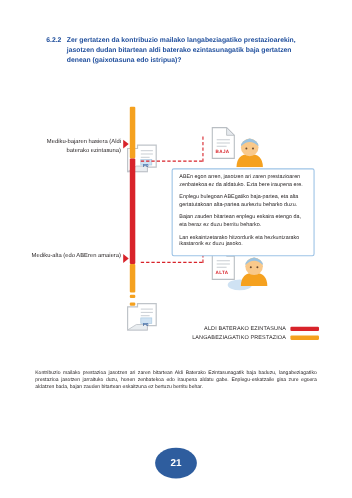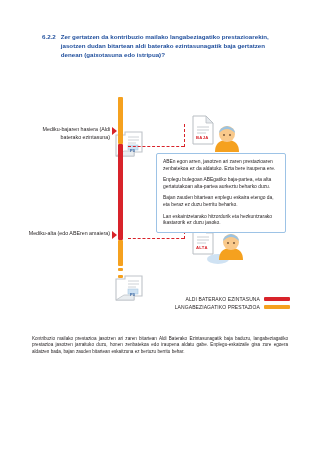--- a/index.html
+++ b/index.html
@@ -215,14 +215,15 @@
       <span class="swatch sw-red"></span>
     </div>
     <div class="legend-row">
       <span class="legend-txt">LANGABEZIAGATIKO PRESTAZIOA</span>
       <span class="swatch sw-orange"></span>
     </div>
   </div>
 
   <div class="note">Kontribuzio mailako prestazioa jasotzen ari zaren bitartean Aldi Baterako Ezintasunagatik baja baduzu, langabeziagatiko prestazioa jasotzen jarraituko duzu, honen zenbatekoa edo iraupena aldatu gabe. Enplegu-eskatzaile gisa zure egoera aldatzen bada, bajan zauden bitartean eskaitzuna ez bertuzu berritu behar.</div>
 
+  <div class="pagenum">21</div>
 
 </div>
 
 </body></html>

